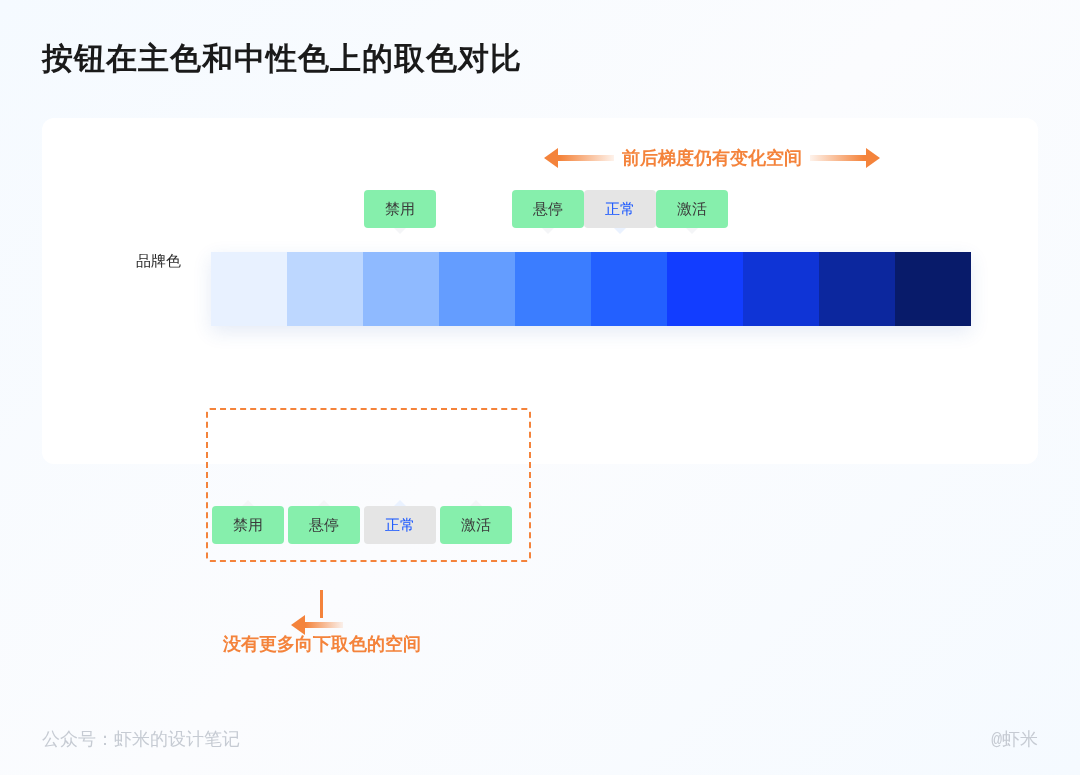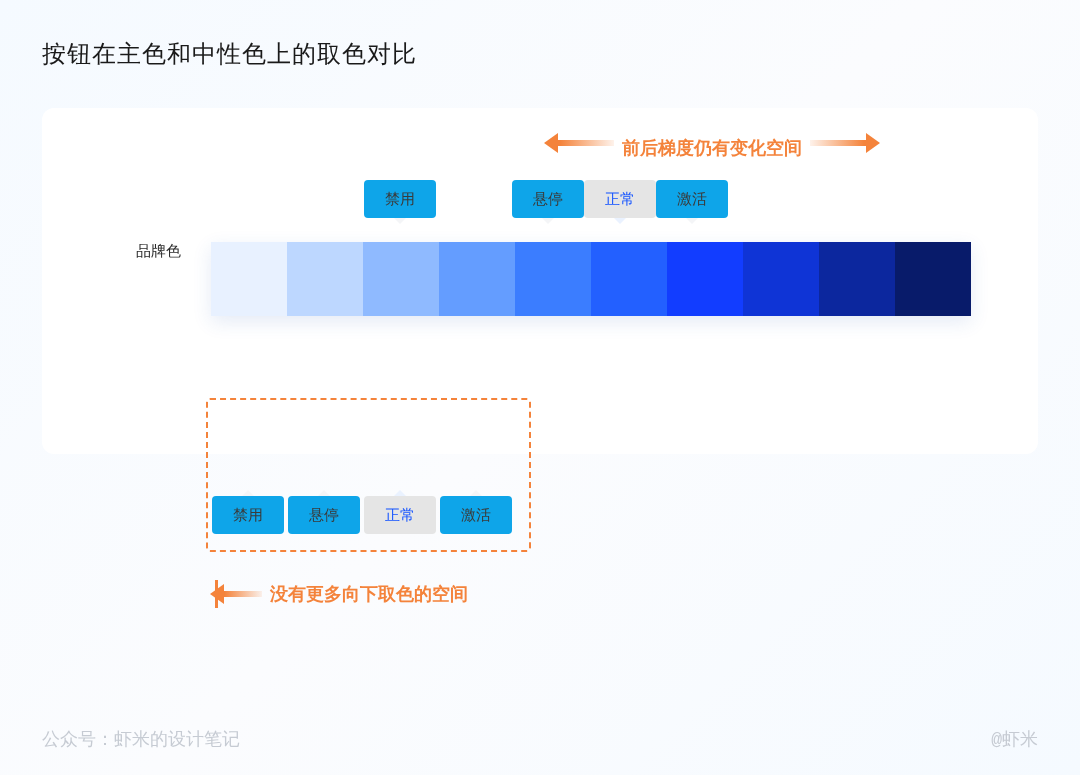--- a/index.html
+++ b/index.html
@@ -5,35 +5,35 @@
     * { box-sizing: border-box; margin: 0; padding: 0; }
     body {
       width: 1080px;
       height: 775px;
       font-family: -apple-system, "PingFang SC", "Microsoft YaHei", sans-serif;
       background: linear-gradient(135deg, #f5faff 0%, #fbfcfe 50%, #f5faff 100%);
       padding: 38px 42px 20px 42px;
       position: relative;
     }
     .title {
-      font-size: 24px;
-      font-weight: 400;
+      font-size: 31px;
+      font-weight: 700;
       color: #1a1a1a;
       letter-spacing: 1px;
     }
     .card {
       margin-top: 38px;
       background: #fff;
       border-radius: 12px;
       padding: 48px 34px 90px 34px;
       position: relative;
     }
     .annotation-top {
       display: flex;
-      align-items: flex-start;
+      align-items: center;
       justify-content: center;
       position: absolute;
       left: 480px;
       width: 380px;
       top: 28px;
     }
     .annotation-text {
       color: #f4833b;
       font-size: 18px;
       font-weight: 600;
@@ -65,20 +65,21 @@
     }
     .arrow-left::after { left: -10px; border-right: 14px solid #f4833b; }
     .arrow-right::after { right: -10px; border-left: 14px solid #f4833b; }
 
     .annotation-bottom {
       display: flex;
       align-items: center;
       position: absolute;
       left: 173px;
       top: 472px;
+      flex-direction: column;
     }
     .annotation-bottom .bar {
       width: 3px; height: 28px; background: #f4833b; margin-right: 2px;
     }
     .annotation-bottom .arrow-left { width: 42px; }
 
     .row {
       display: flex;
       align-items: flex-start;
       position: relative;
@@ -110,21 +111,21 @@
       left: 170px;
       display: flex;
       gap: 4px;
     }
     .state-label {
       width: 72px;
       height: 38px;
       display: flex;
       align-items: center;
       justify-content: center;
-      background: #0ea5e9;
+      background: #86efac;
       border-radius: 4px;
       font-size: 15px;
       color: #3a3a3a;
       position: relative;
     }
     .state-label.normal {
       color: #1554ff;
       background: #e5e5e5;
     }
     .state-label .pointer-down, .state-label .pointer-up {

